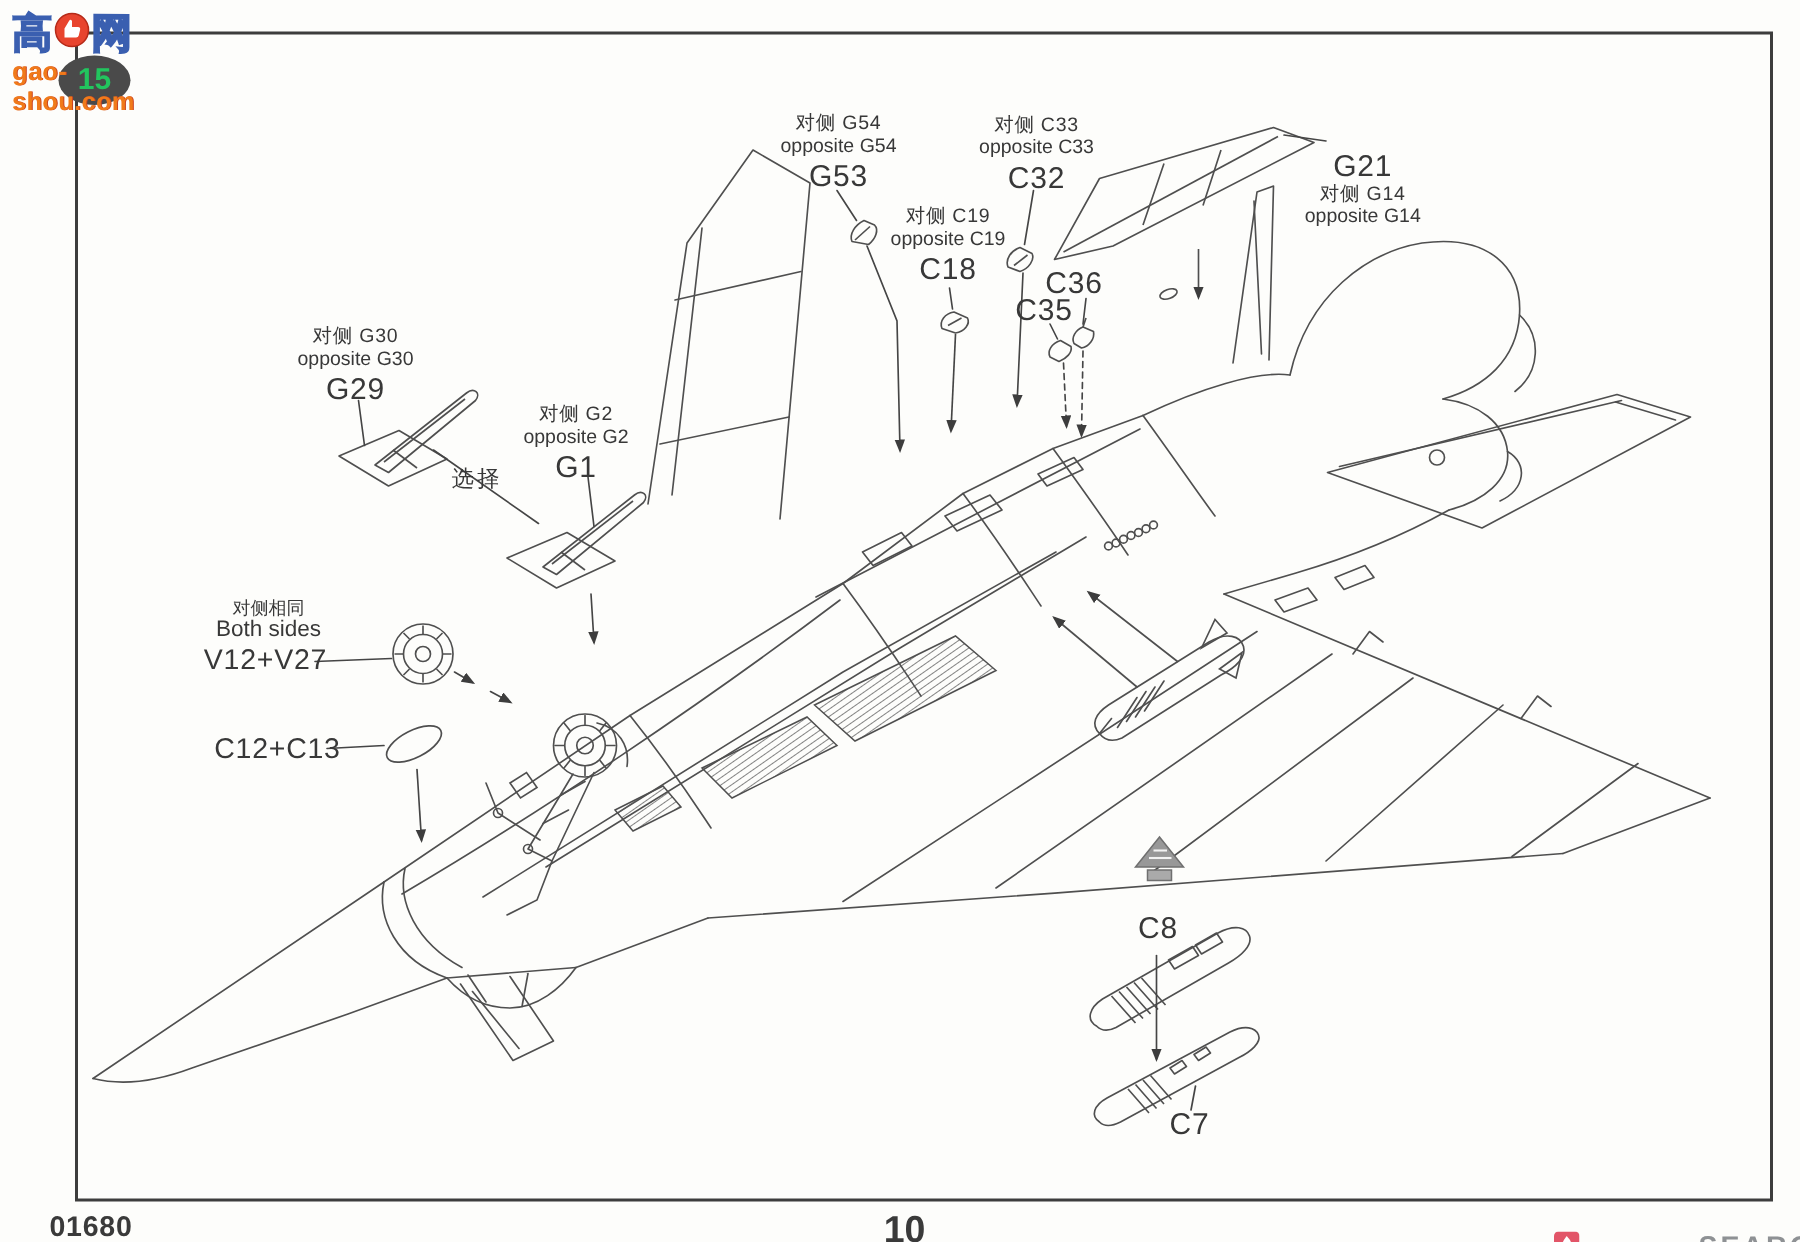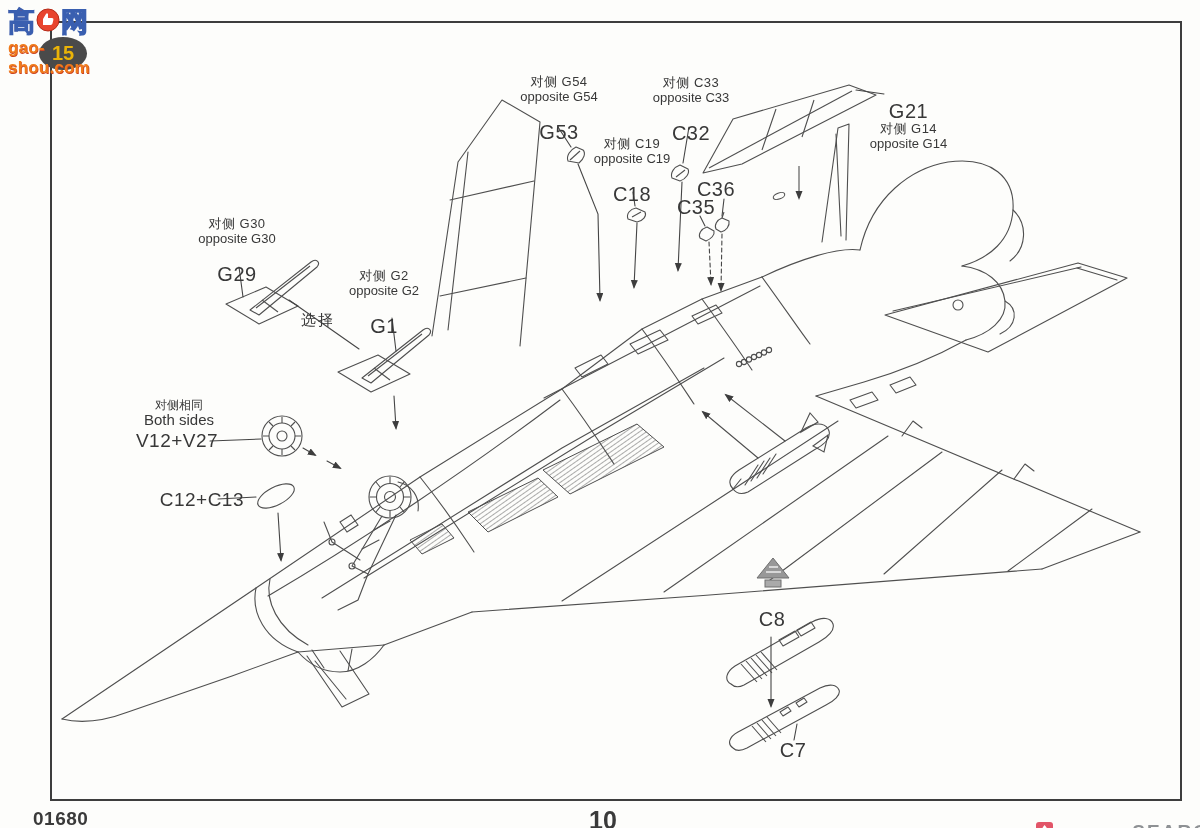--- a/index.html
+++ b/index.html
@@ -11,35 +11,35 @@
   }
   .frame{
     position:absolute;left:50px;top:21px;width:1128px;height:776px;
     border:2px solid #3d3d3d;background:transparent;
   }
   svg.art{position:absolute;left:0;top:0;}
   
   .callout{position:absolute;text-align:center;line-height:1.12;}
   .callout .cn{font-size:13px;letter-spacing:.5px;}
   .callout .en{font-size:13px;text-align:center;}
-  .callout .part{font-size:20px;margin-top:17px;letter-spacing:.5px;}
+  .callout .part{font-size:20px;margin-top:3px;letter-spacing:.5px;}
   .callout.small-only .part{margin-top:0;}
   .callout .cn-sm{font-size:12px;}
   .callout .en-md{font-size:15px;}
   .callout .zh-choose{font-size:15px;letter-spacing:2px;}
   
   .watermark{position:absolute;left:8px;top:4px;width:100px;z-index:5;}
   .wm-row{display:flex;align-items:center;gap:1px;}
   .wm-cn1{font-size:27px;font-weight:bold;color:#d0342c;-webkit-text-stroke:1px #3a5fb0;}
   .wm-cn2{font-size:27px;font-weight:bold;color:#eef2fb;-webkit-text-stroke:1.5px #3a5fb0;}
   .wm-domain{font-size:17px;font-weight:bold;color:#f07a1a;text-shadow:.6px .6px 0 #c42;letter-spacing:.2px;margin-top:-2px;}
   
   .step-circle{
     position:absolute;left:39px;top:37px;width:48px;height:33px;border-radius:50%;
-    background:#4a4a4a;color:#eab308;font-size:20px;font-weight:bold;
+    background:#4a4a4a;color:#22c55e;font-size:20px;font-weight:bold;
     display:flex;align-items:center;justify-content:center;z-index:4;
   }
   
   .kit-number{position:absolute;left:33px;top:808px;font-size:19px;font-weight:bold;color:#3a3a3a;letter-spacing:.5px;}
   .page-number{position:absolute;left:583px;top:806px;width:40px;text-align:center;font-size:25px;font-weight:bold;color:#3a3a3a;}
   .hobby-logo{position:absolute;left:1036px;top:801px;display:flex;align-items:center;gap:6px;}
   .hobby-logo .hobby{font-size:19px;font-weight:bold;color:#df8096;letter-spacing:1px;margin-top:40px;}
   .hobby-logo .search{font-size:19px;font-weight:600;color:#8e9194;letter-spacing:2px;}
 </style>
 </head>
@@ -325,21 +325,21 @@
 
 <div class="callout" style="left:124px;top:399px;width:110px;">
   <div class="cn-sm">对侧相同</div>
   <div class="en-md">Both sides</div>
 </div>
 
 <div class="callout small-only" style="left:118px;top:430px;width:118px;font-size:19px;">
   <div class="part" style="font-size:19px;">V12+V27</div>
 </div>
 
-<div class="callout small-only" style="left:126px;top:489px;width:118px;text-align:right;">
+<div class="callout small-only" style="left:126px;top:489px;width:118px;">
   <div class="part" style="font-size:19px;">C12+C13</div>
 </div>
 
 <div class="callout small-only" style="left:752px;top:608px;width:40px;">
   <div class="part">C8</div>
 </div>
 
 <div class="callout small-only" style="left:773px;top:739px;width:40px;">
   <div class="part">C7</div>
 </div>

